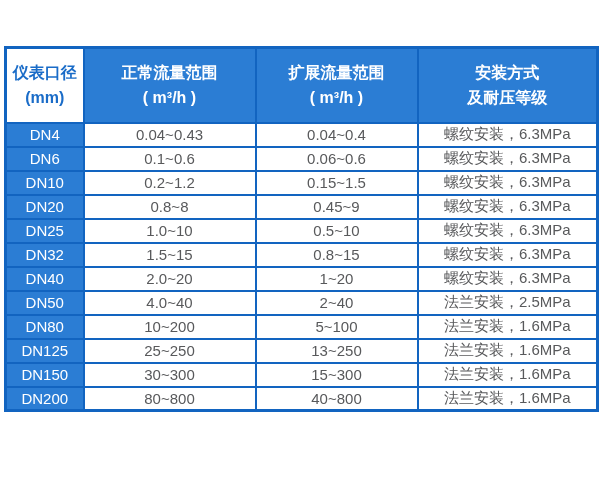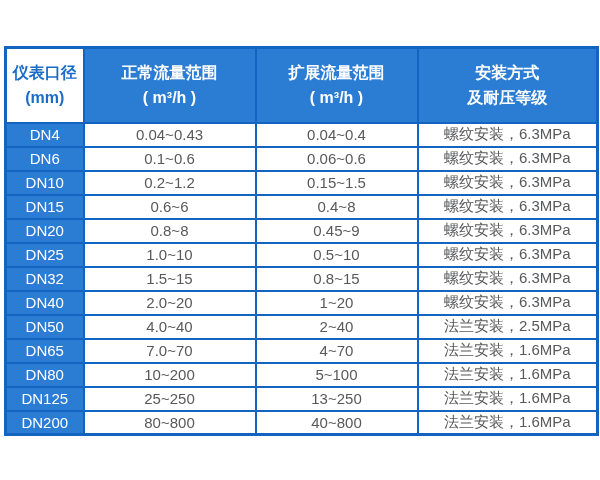--- a/index.html
+++ b/index.html
@@ -102,26 +102,20 @@
     <td>螺纹安装，6.3MPa</td>
   </tr>
 
   <tr>
     <td class="dn">DN10</td>
     <td>0.2~1.2</td>
     <td>0.15~1.5</td>
     <td>螺纹安装，6.3MPa</td>
   </tr>
 
-  <tr>
-    <td class="dn">DN15</td>
-    <td>0.6~6</td>
-    <td>0.4~8</td>
-    <td>螺纹安装，6.3MPa</td>
-  </tr>
 
   <tr>
     <td class="dn">DN20</td>
     <td>0.8~8</td>
     <td>0.45~9</td>
     <td>螺纹安装，6.3MPa</td>
   </tr>
 
   <tr>
     <td class="dn">DN25</td>
@@ -144,42 +138,42 @@
     <td>螺纹安装，6.3MPa</td>
   </tr>
 
   <tr>
     <td class="dn">DN50</td>
     <td>4.0~40</td>
     <td>2~40</td>
     <td>法兰安装，2.5MPa</td>
   </tr>
 
-  <tr>
-    <td class="dn">DN65</td>
-    <td>7.0~70</td>
-    <td>4~70</td>
-    <td>法兰安装，1.6MPa</td>
-  </tr>
 
   <tr>
     <td class="dn">DN80</td>
     <td>10~200</td>
     <td>5~100</td>
     <td>法兰安装，1.6MPa</td>
   </tr>
 
 
   <tr>
     <td class="dn">DN125</td>
     <td>25~250</td>
     <td>13~250</td>
     <td>法兰安装，1.6MPa</td>
   </tr>
 
+  <tr>
+    <td class="dn">DN150</td>
+    <td>30~300</td>
+    <td>15~300</td>
+    <td>法兰安装，1.6MPa</td>
+  </tr>
 
   <tr>
     <td class="dn">DN200</td>
     <td>80~800</td>
     <td>40~800</td>
     <td>法兰安装，1.6MPa</td>
   </tr>
 </tbody>
 </table>
 

